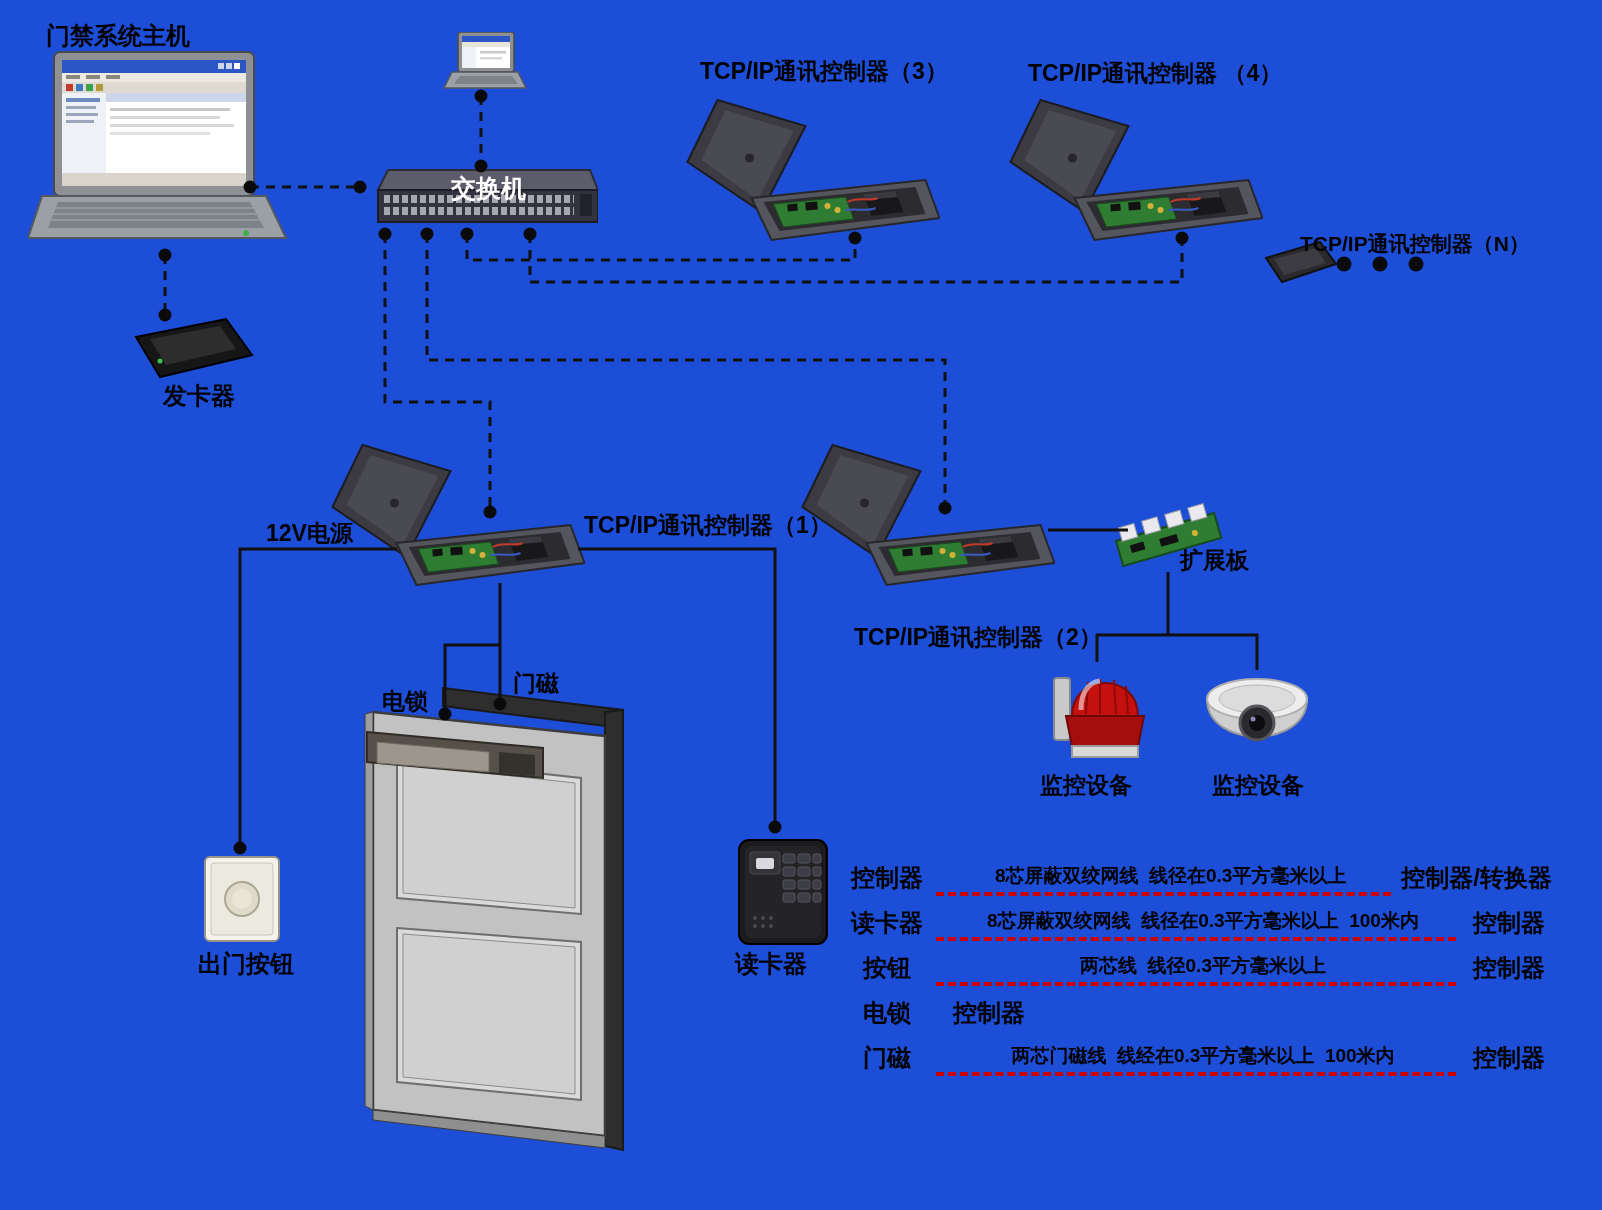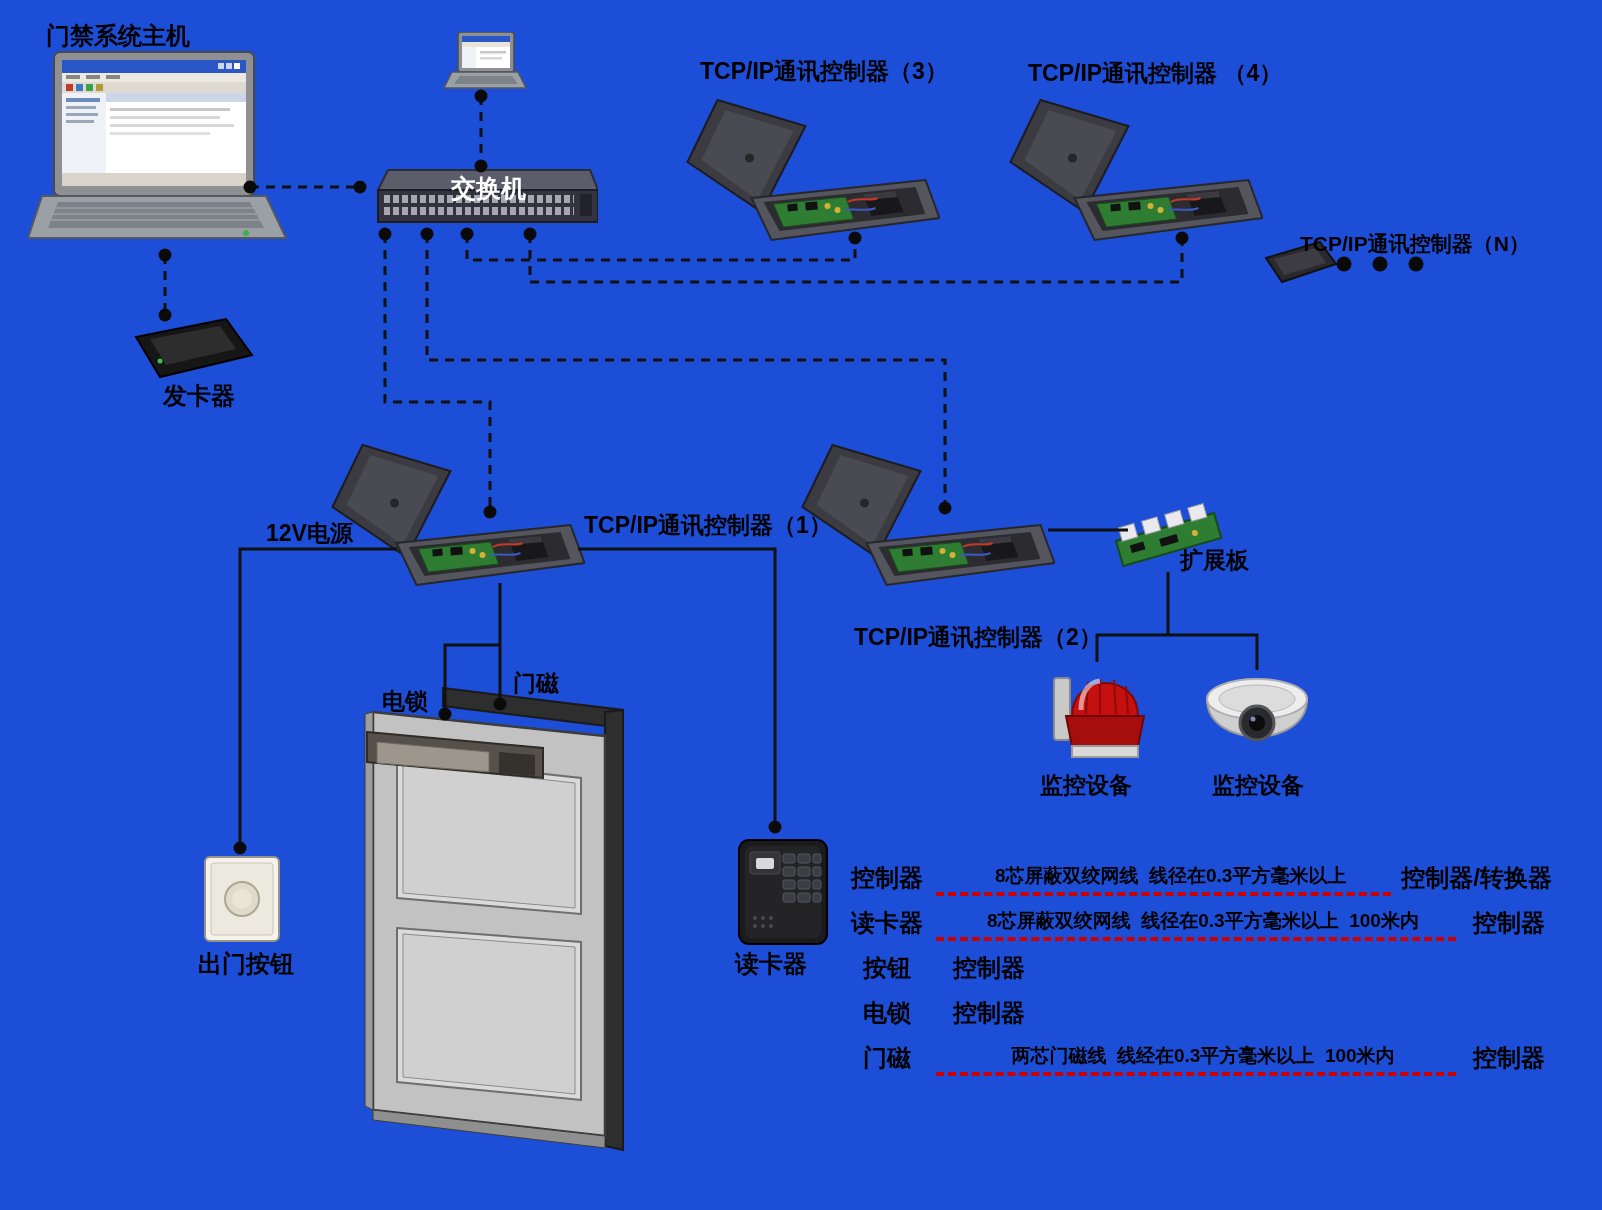--- a/index.html
+++ b/index.html
@@ -272,20 +272,21 @@
       <div class="wspec-wrap"><span class="wspec">8芯屏蔽双绞网线  线径在0.3平方毫米以上</span></div>
       <div class="wto">控制器/转换器</div>
     </div>
     <div class="wrow">
       <div class="wfrom">读卡器</div>
       <div class="wspec-wrap"><span class="wspec">8芯屏蔽双绞网线  线径在0.3平方毫米以上  100米内</span></div>
       <div class="wto">控制器</div>
     </div>
     <div class="wrow">
       <div class="wfrom">按钮</div>
+      <div class="wspec-wrap"><span class="wspec">两芯线  线径0.3平方毫米以上</span></div>
       <div class="wto">控制器</div>
     </div>
     <div class="wrow">
       <div class="wfrom">电锁</div>
       <div class="wto">控制器</div>
     </div>
     <div class="wrow">
       <div class="wfrom">门磁</div>
       <div class="wspec-wrap"><span class="wspec">两芯门磁线  线经在0.3平方毫米以上  100米内</span></div>
       <div class="wto">控制器</div>

